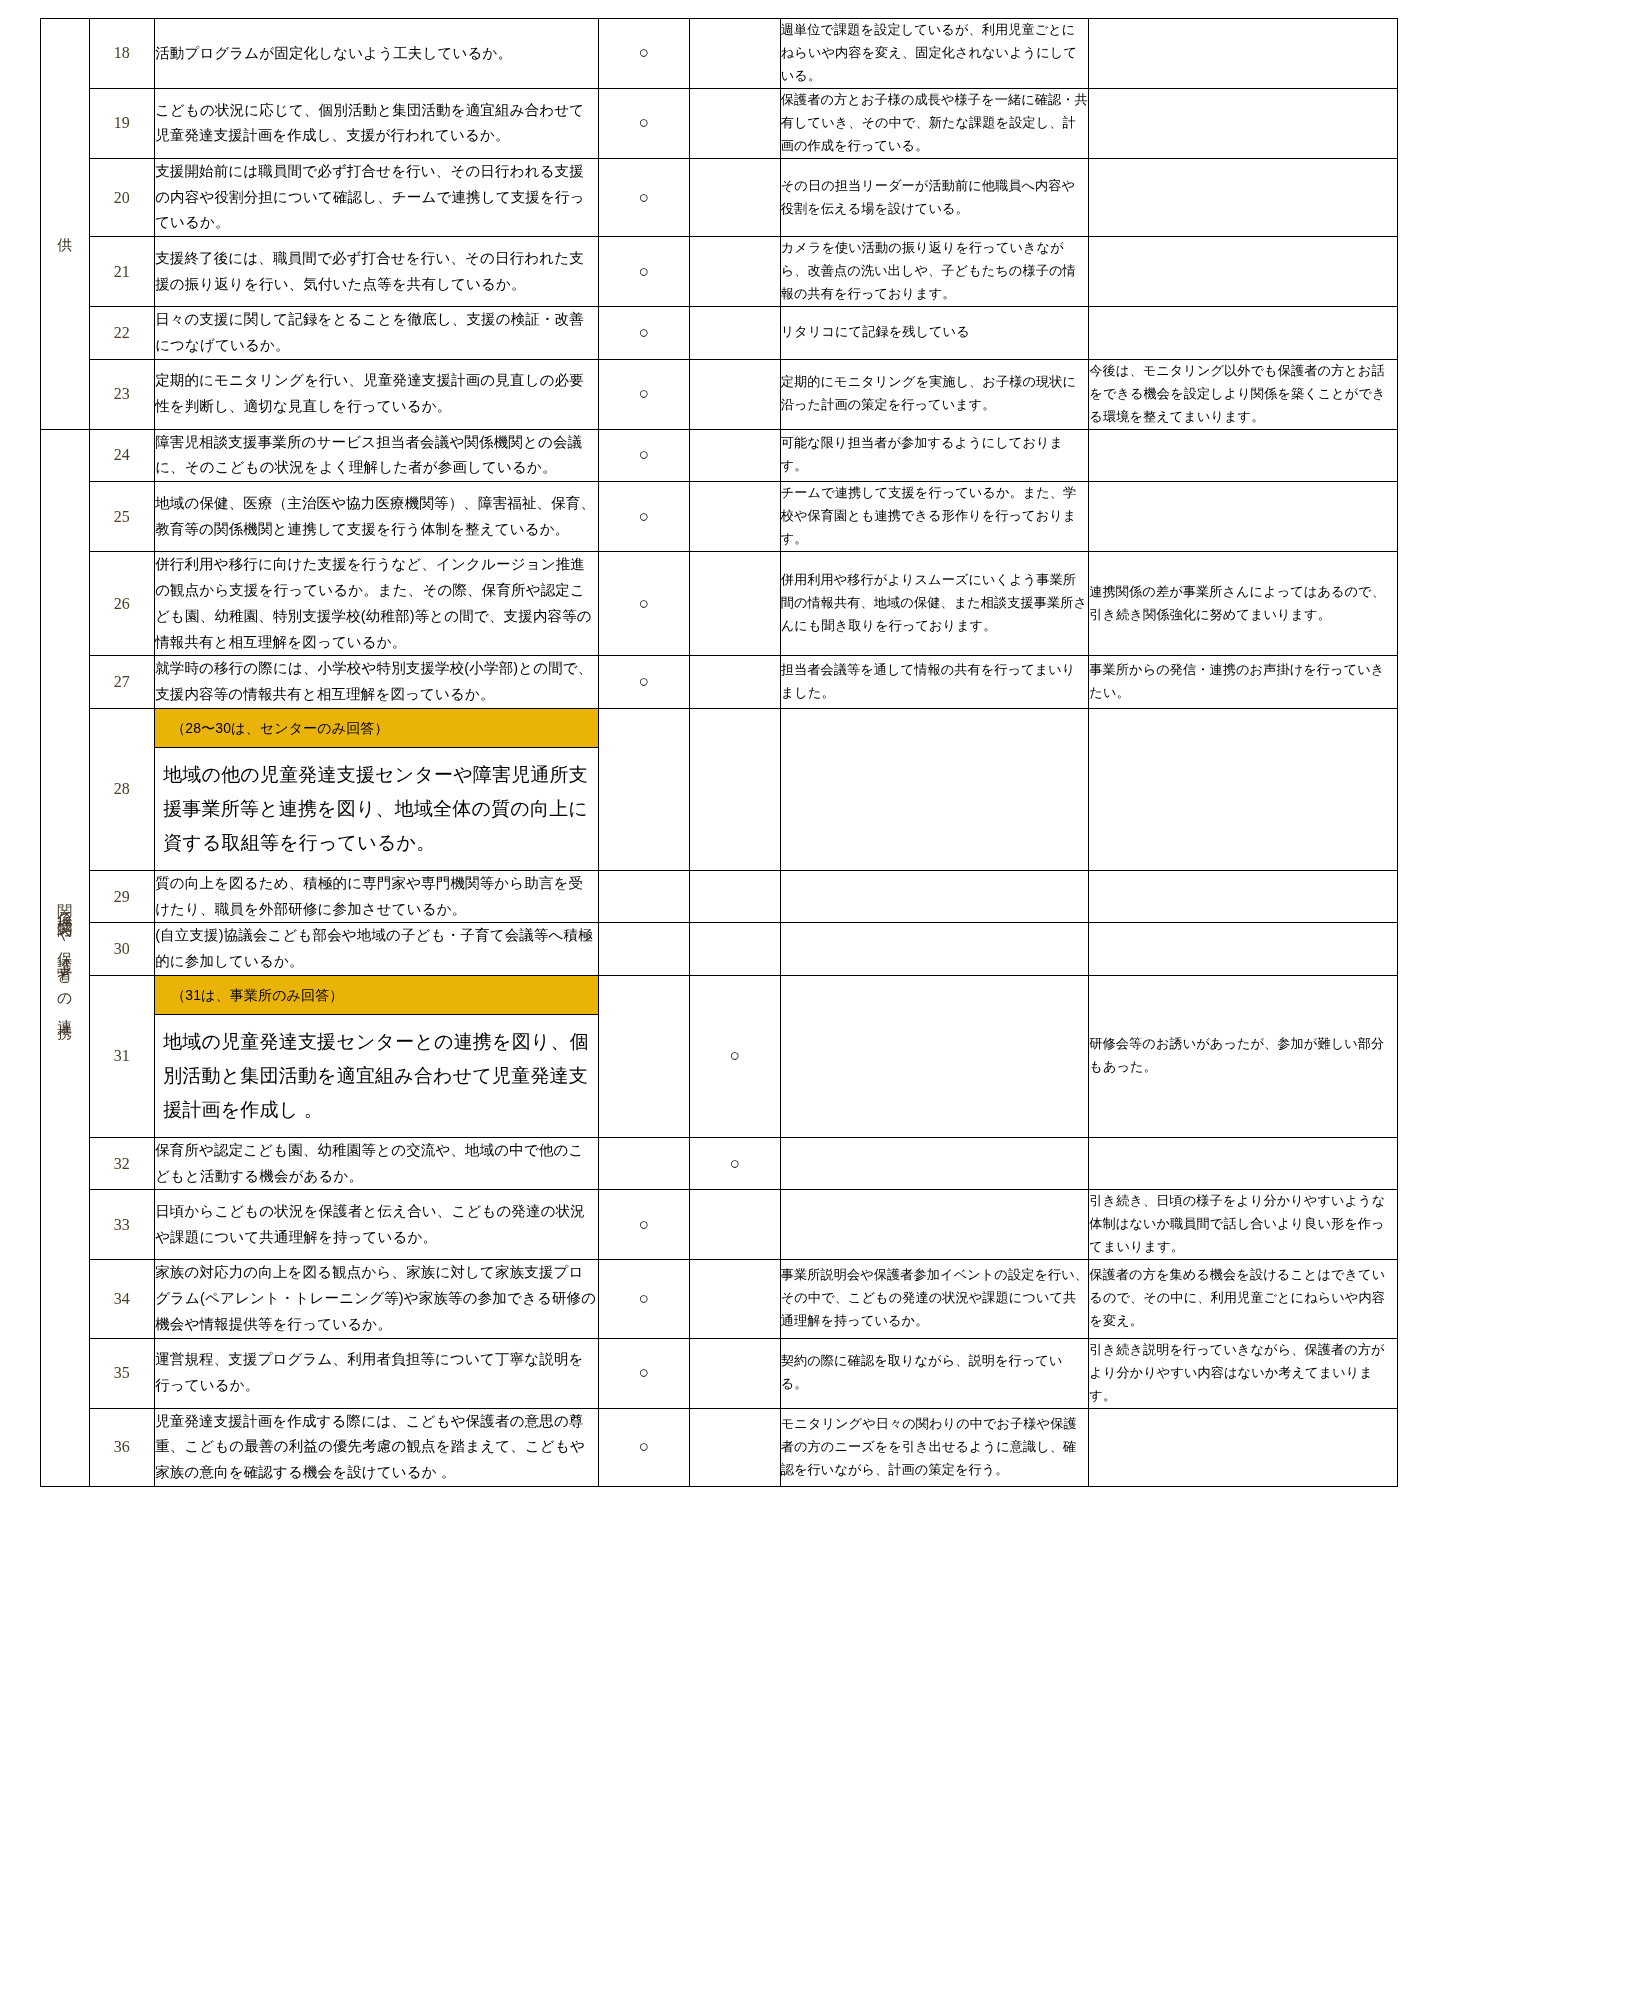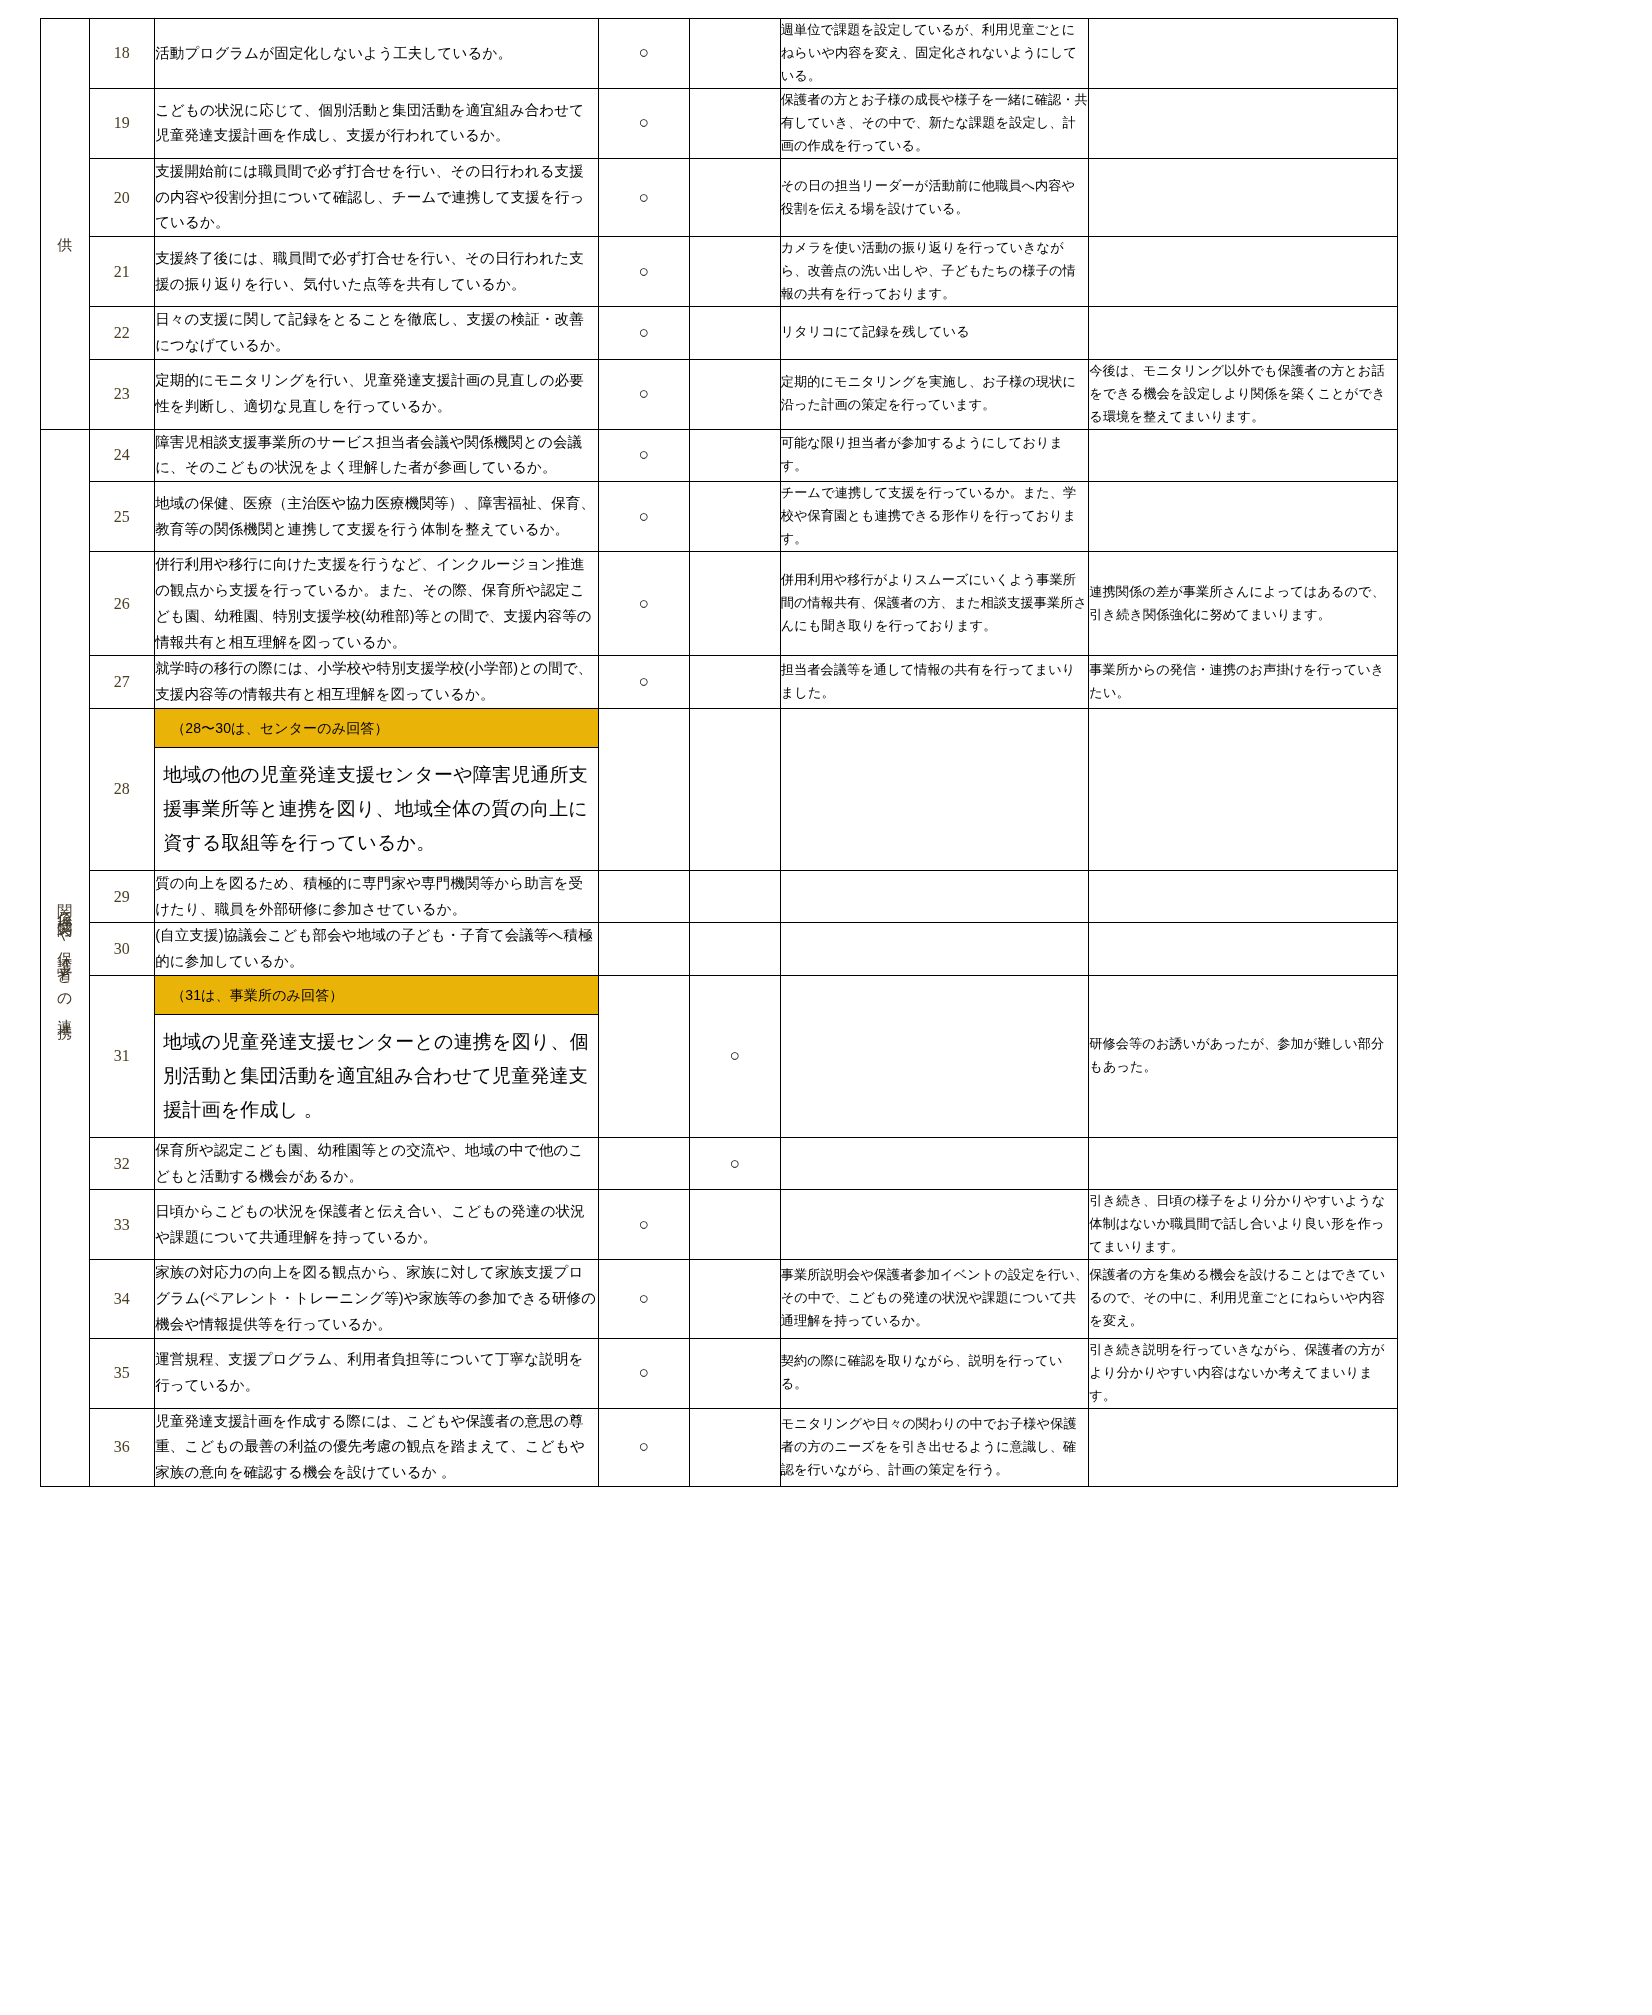--- a/index.html
+++ b/index.html
@@ -203,21 +203,21 @@
           <td class="cm">チームで連携して支援を行っているか。また、学校や保育園とも連携できる形作りを行っております。</td>
           <td class="im"></td>
         </tr>
         <tr>
           <td class="num">26</td>
           <td class="q">
             <span class="qtext">併行利用や移行に向けた支援を行うなど、インクルージョン推進の観点から支援を行っているか。また、その際、保育所や認定こども園、幼稚園、特別支援学校(幼稚部)等との間で、支援内容等の情報共有と相互理解を図っているか。</span>
           </td>
           <td class="ans">○</td>
           <td class="ans"></td>
-          <td class="cm">併用利用や移行がよりスムーズにいくよう事業所間の情報共有、保護者の方、また相談支援事業所さんにも聞き取りを行っております。</td>
+          <td class="cm">併用利用や移行がよりスムーズにいくよう事業所間の情報共有、地域の保健、また相談支援事業所さんにも聞き取りを行っております。</td>
           <td class="im">連携関係の差が事業所さんによってはあるので、引き続き関係強化に努めてまいります。</td>
         </tr>
         <tr>
           <td class="num">27</td>
           <td class="q">
             <span class="qtext">就学時の移行の際には、小学校や特別支援学校(小学部)との間で、支援内容等の情報共有と相互理解を図っているか。</span>
           </td>
           <td class="ans">○</td>
           <td class="ans"></td>
           <td class="cm">担当者会議等を通して情報の共有を行ってまいりました。</td>

